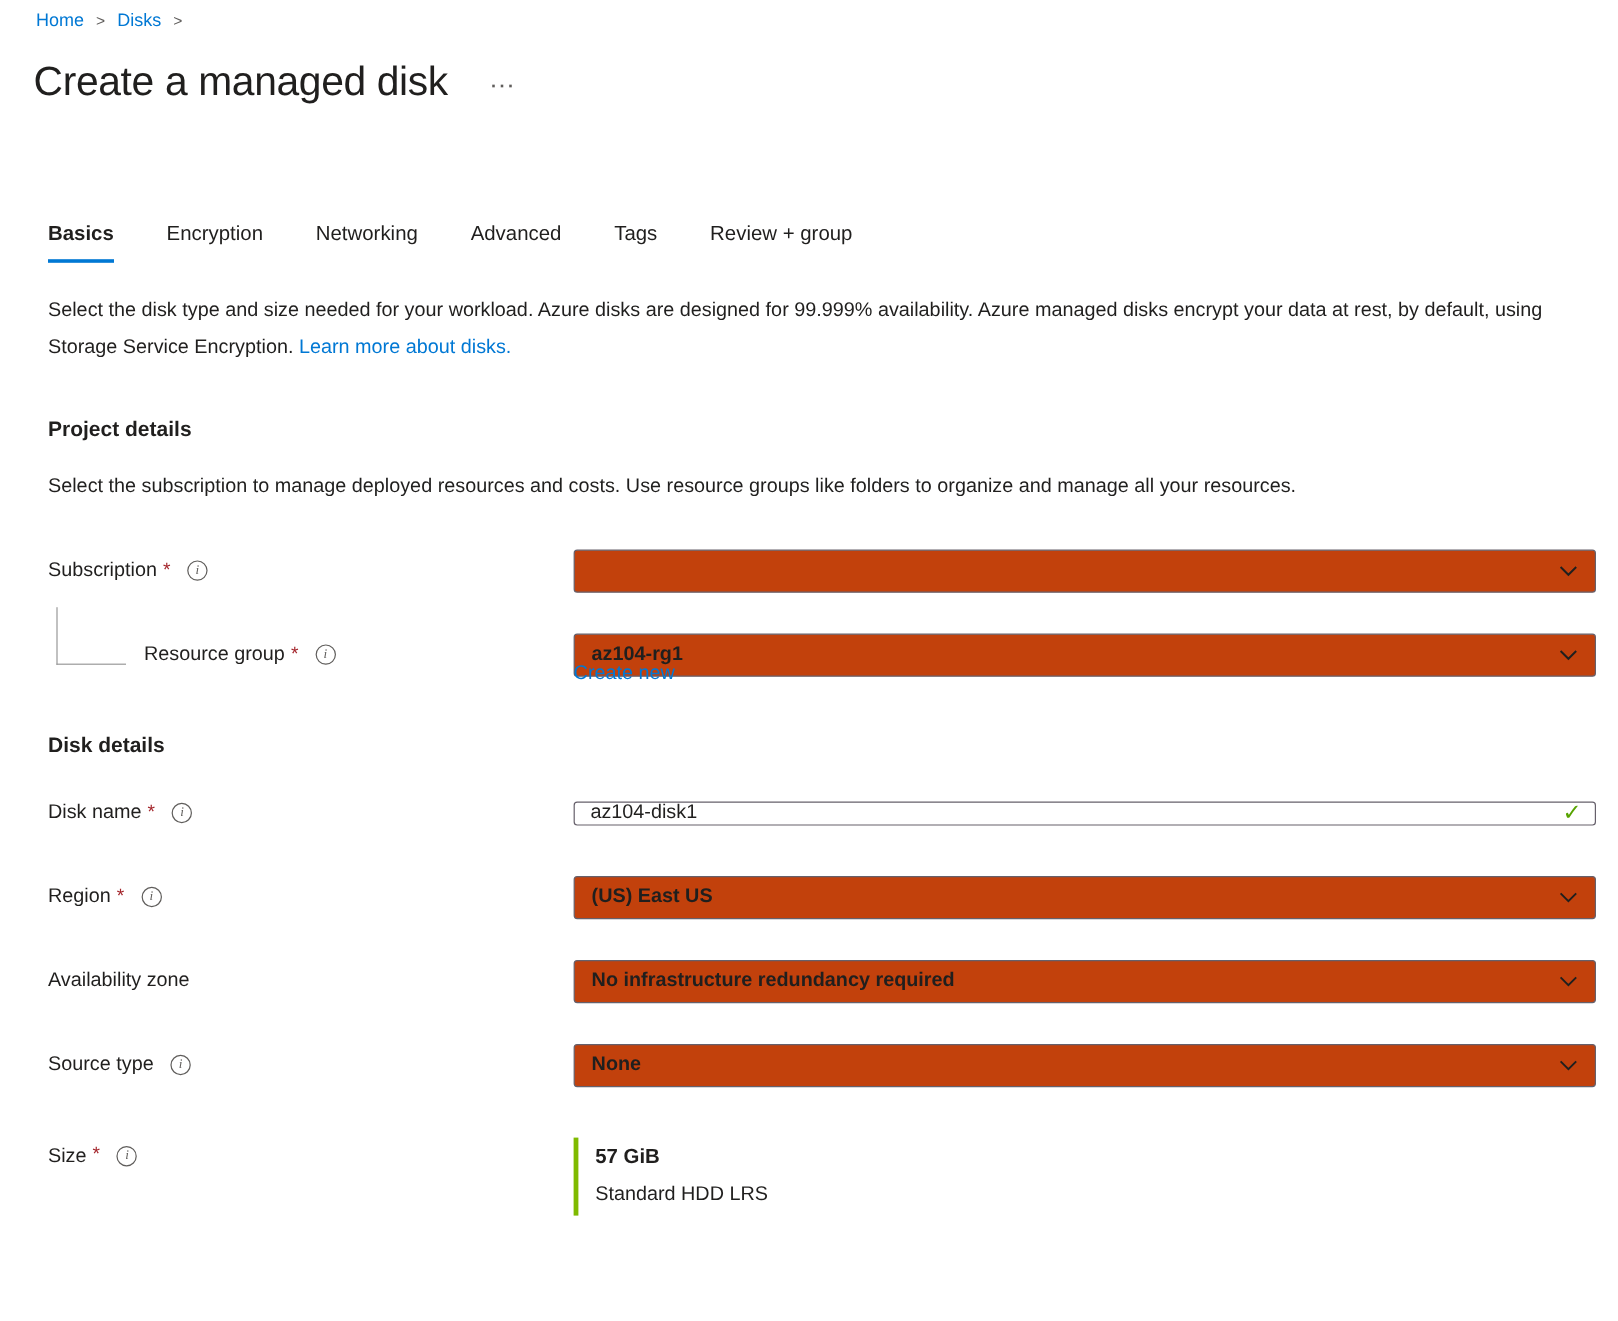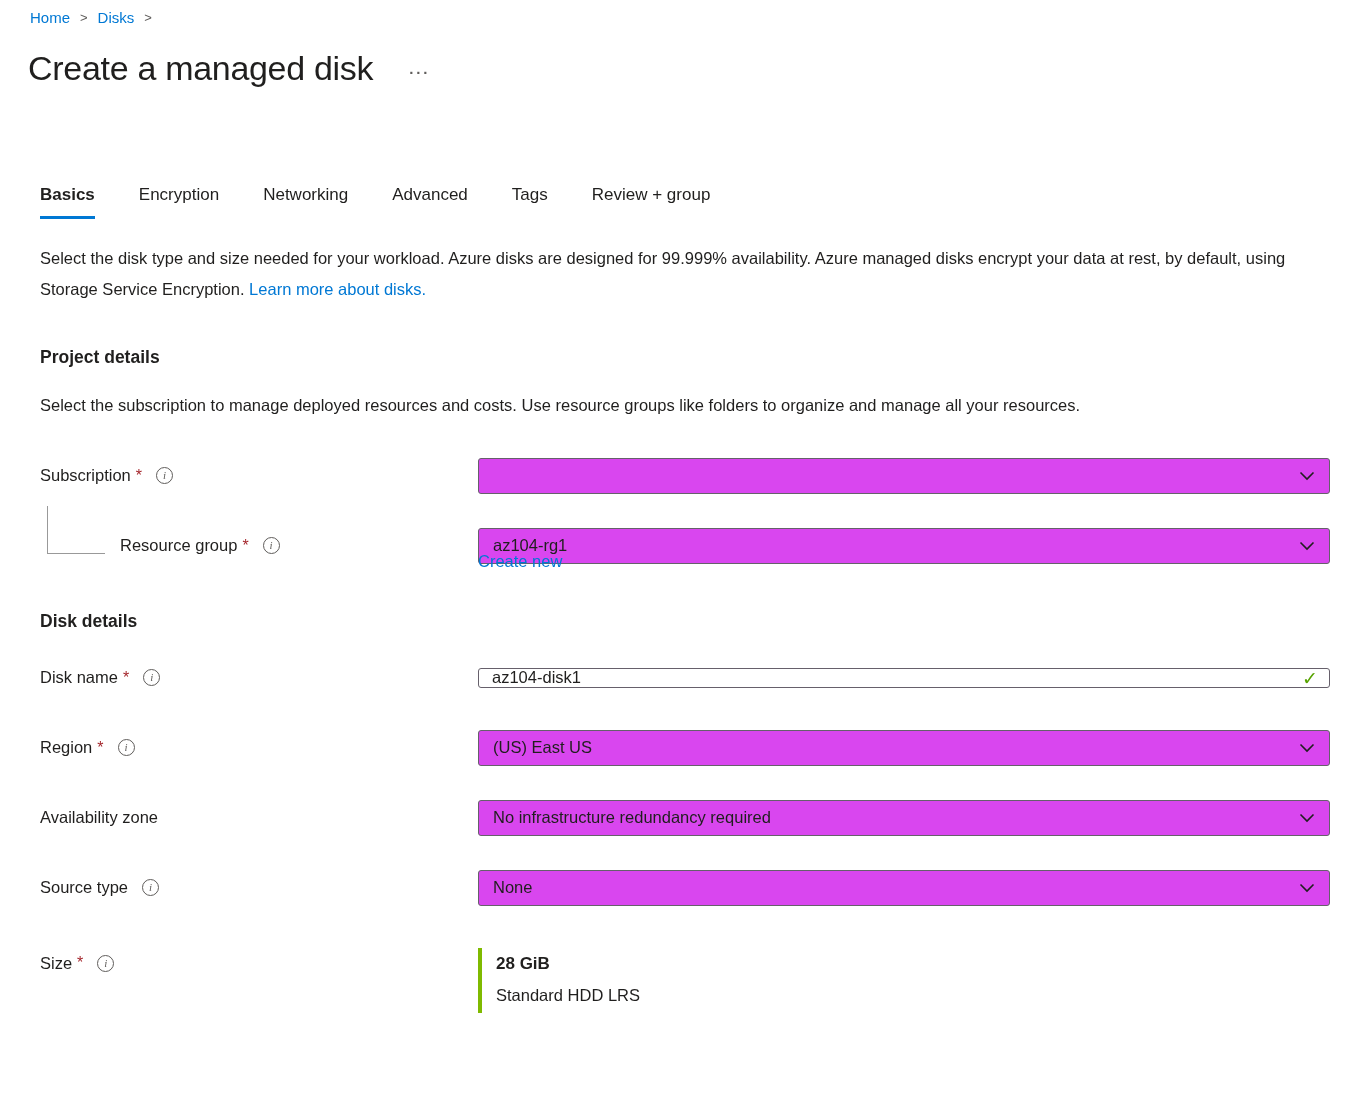--- a/index.html
+++ b/index.html
@@ -41,22 +41,22 @@
   .form{margin-top:37px;}
   .field-row{display:flex;align-items:center;margin:0 18px 34px 40px;min-height:36px;}
   .field-row.top-align{align-items:flex-start;}
   .field-label{width:438px;flex-shrink:0;display:flex;align-items:center;font-size:16.5px;position:relative;}
   .required-mark{color:var(--required);margin-left:5px;font-size:16px;}
   .info-icon{width:17px;height:17px;border:1px solid var(--muted);border-radius:50%;
     color:var(--muted);font-size:11px;font-style:italic;line-height:1;
     font-family:"Liberation Serif","DejaVu Serif",serif;
     display:inline-flex;align-items:center;justify-content:center;margin-left:14px;flex-shrink:0;}
   .combobox{flex:1;height:36px;border:1px solid var(--field-border);border-radius:3px;
-    background:#d946ef;display:flex;align-items:center;justify-content:space-between;
-    padding:0 14px;font-size:16.5px;cursor:pointer;}
+    background:#c2410c;display:flex;align-items:center;justify-content:space-between;
+    padding:0 14px;font-size:16.5px;cursor:pointer;font-weight:bold;}
   .combobox .value{white-space:nowrap;overflow:hidden;text-overflow:ellipsis;}
   .chevron{flex-shrink:0;margin-left:10px;display:flex;align-items:center;}
   .input-wrap{flex:1;position:relative;}
   .text-input{width:100%;height:20px;border:1px solid var(--field-border);border-radius:3px;
     padding:0 40px 0 13px;font-size:16.5px;color:var(--text);
     font-family:"Liberation Sans","DejaVu Sans",sans-serif;outline:none;}
   .valid-check{position:absolute;right:12px;top:50%;transform:translateY(-50%);
     color:var(--valid);font-size:19px;font-weight:700;}
   
   .field-label.indented{padding-left:80px;}
@@ -201,18 +201,18 @@
     </div>
   </div>
 
   <div class="field-row top-align size-row">
     <div class="field-label" style="margin-top:6px">
       <span>Size</span>
       <span class="required-mark">*</span>
       <span class="info-icon">i</span>
     </div>
     <div class="size-value">
-      <div class="size-main">28 GiB</div>
+      <div class="size-main">57 GiB</div>
       <div class="size-sub">Standard HDD LRS</div>
     </div>
   </div>
 
 </div>
 
 </body></html>

